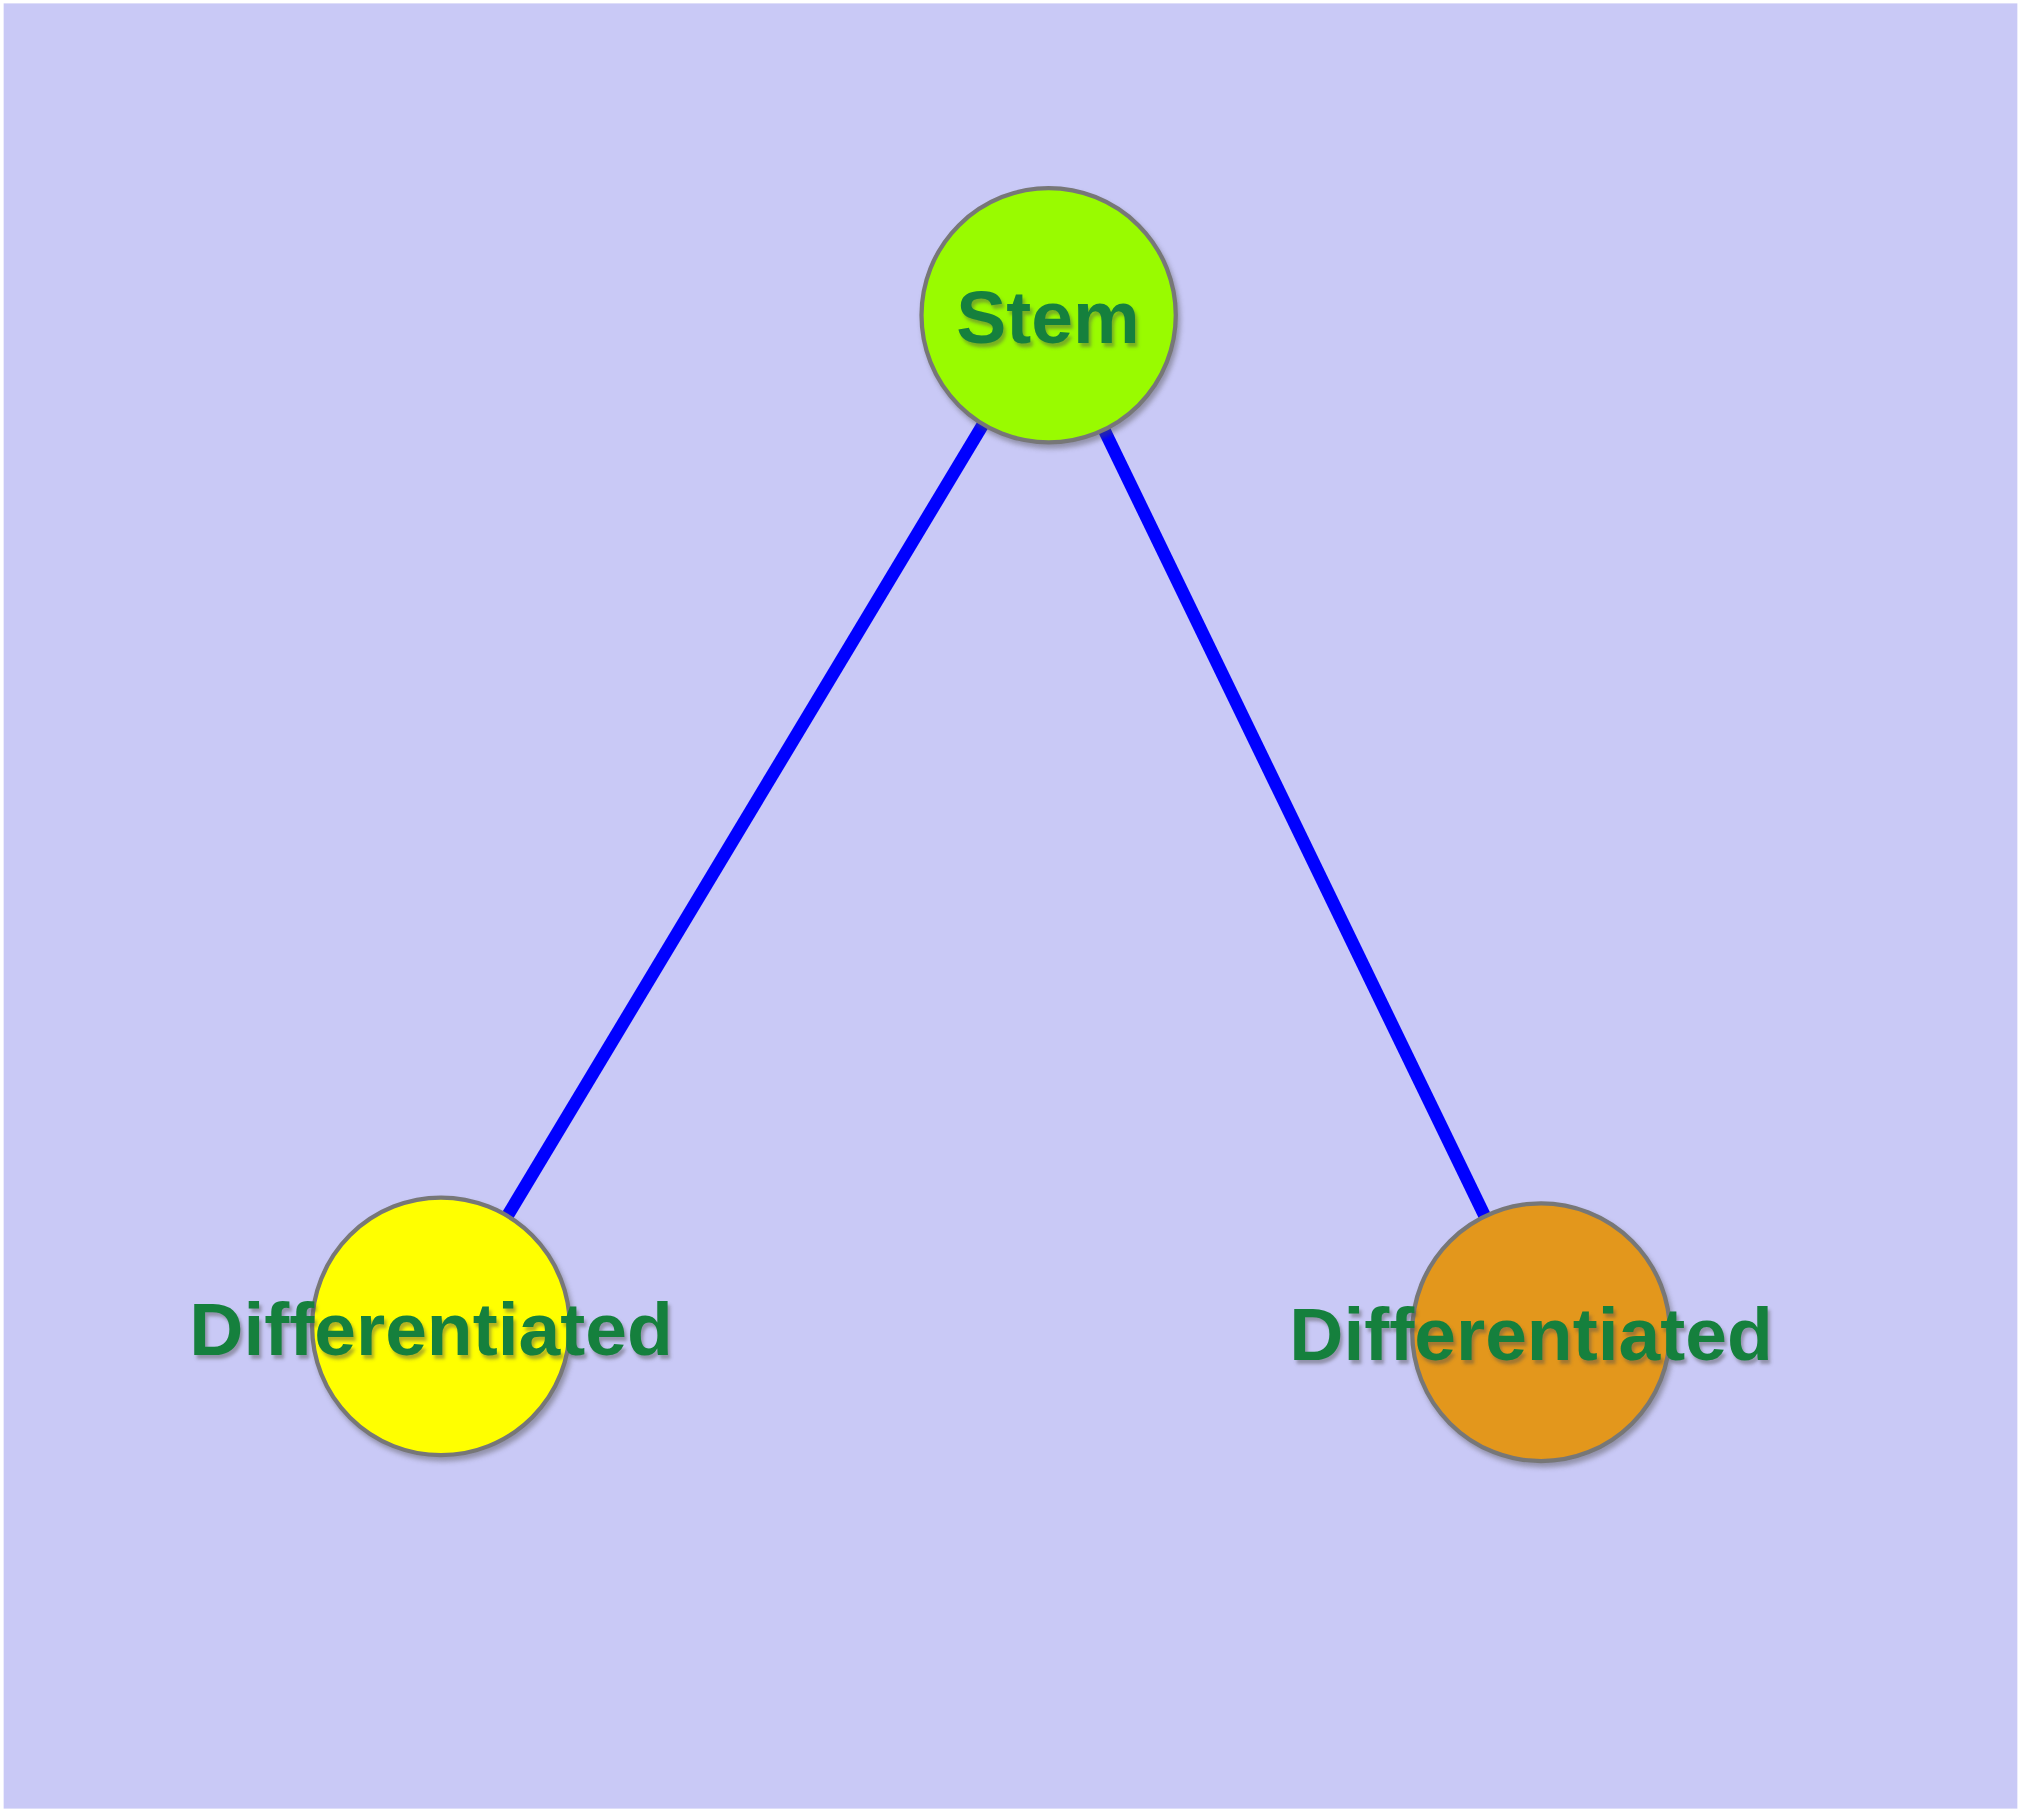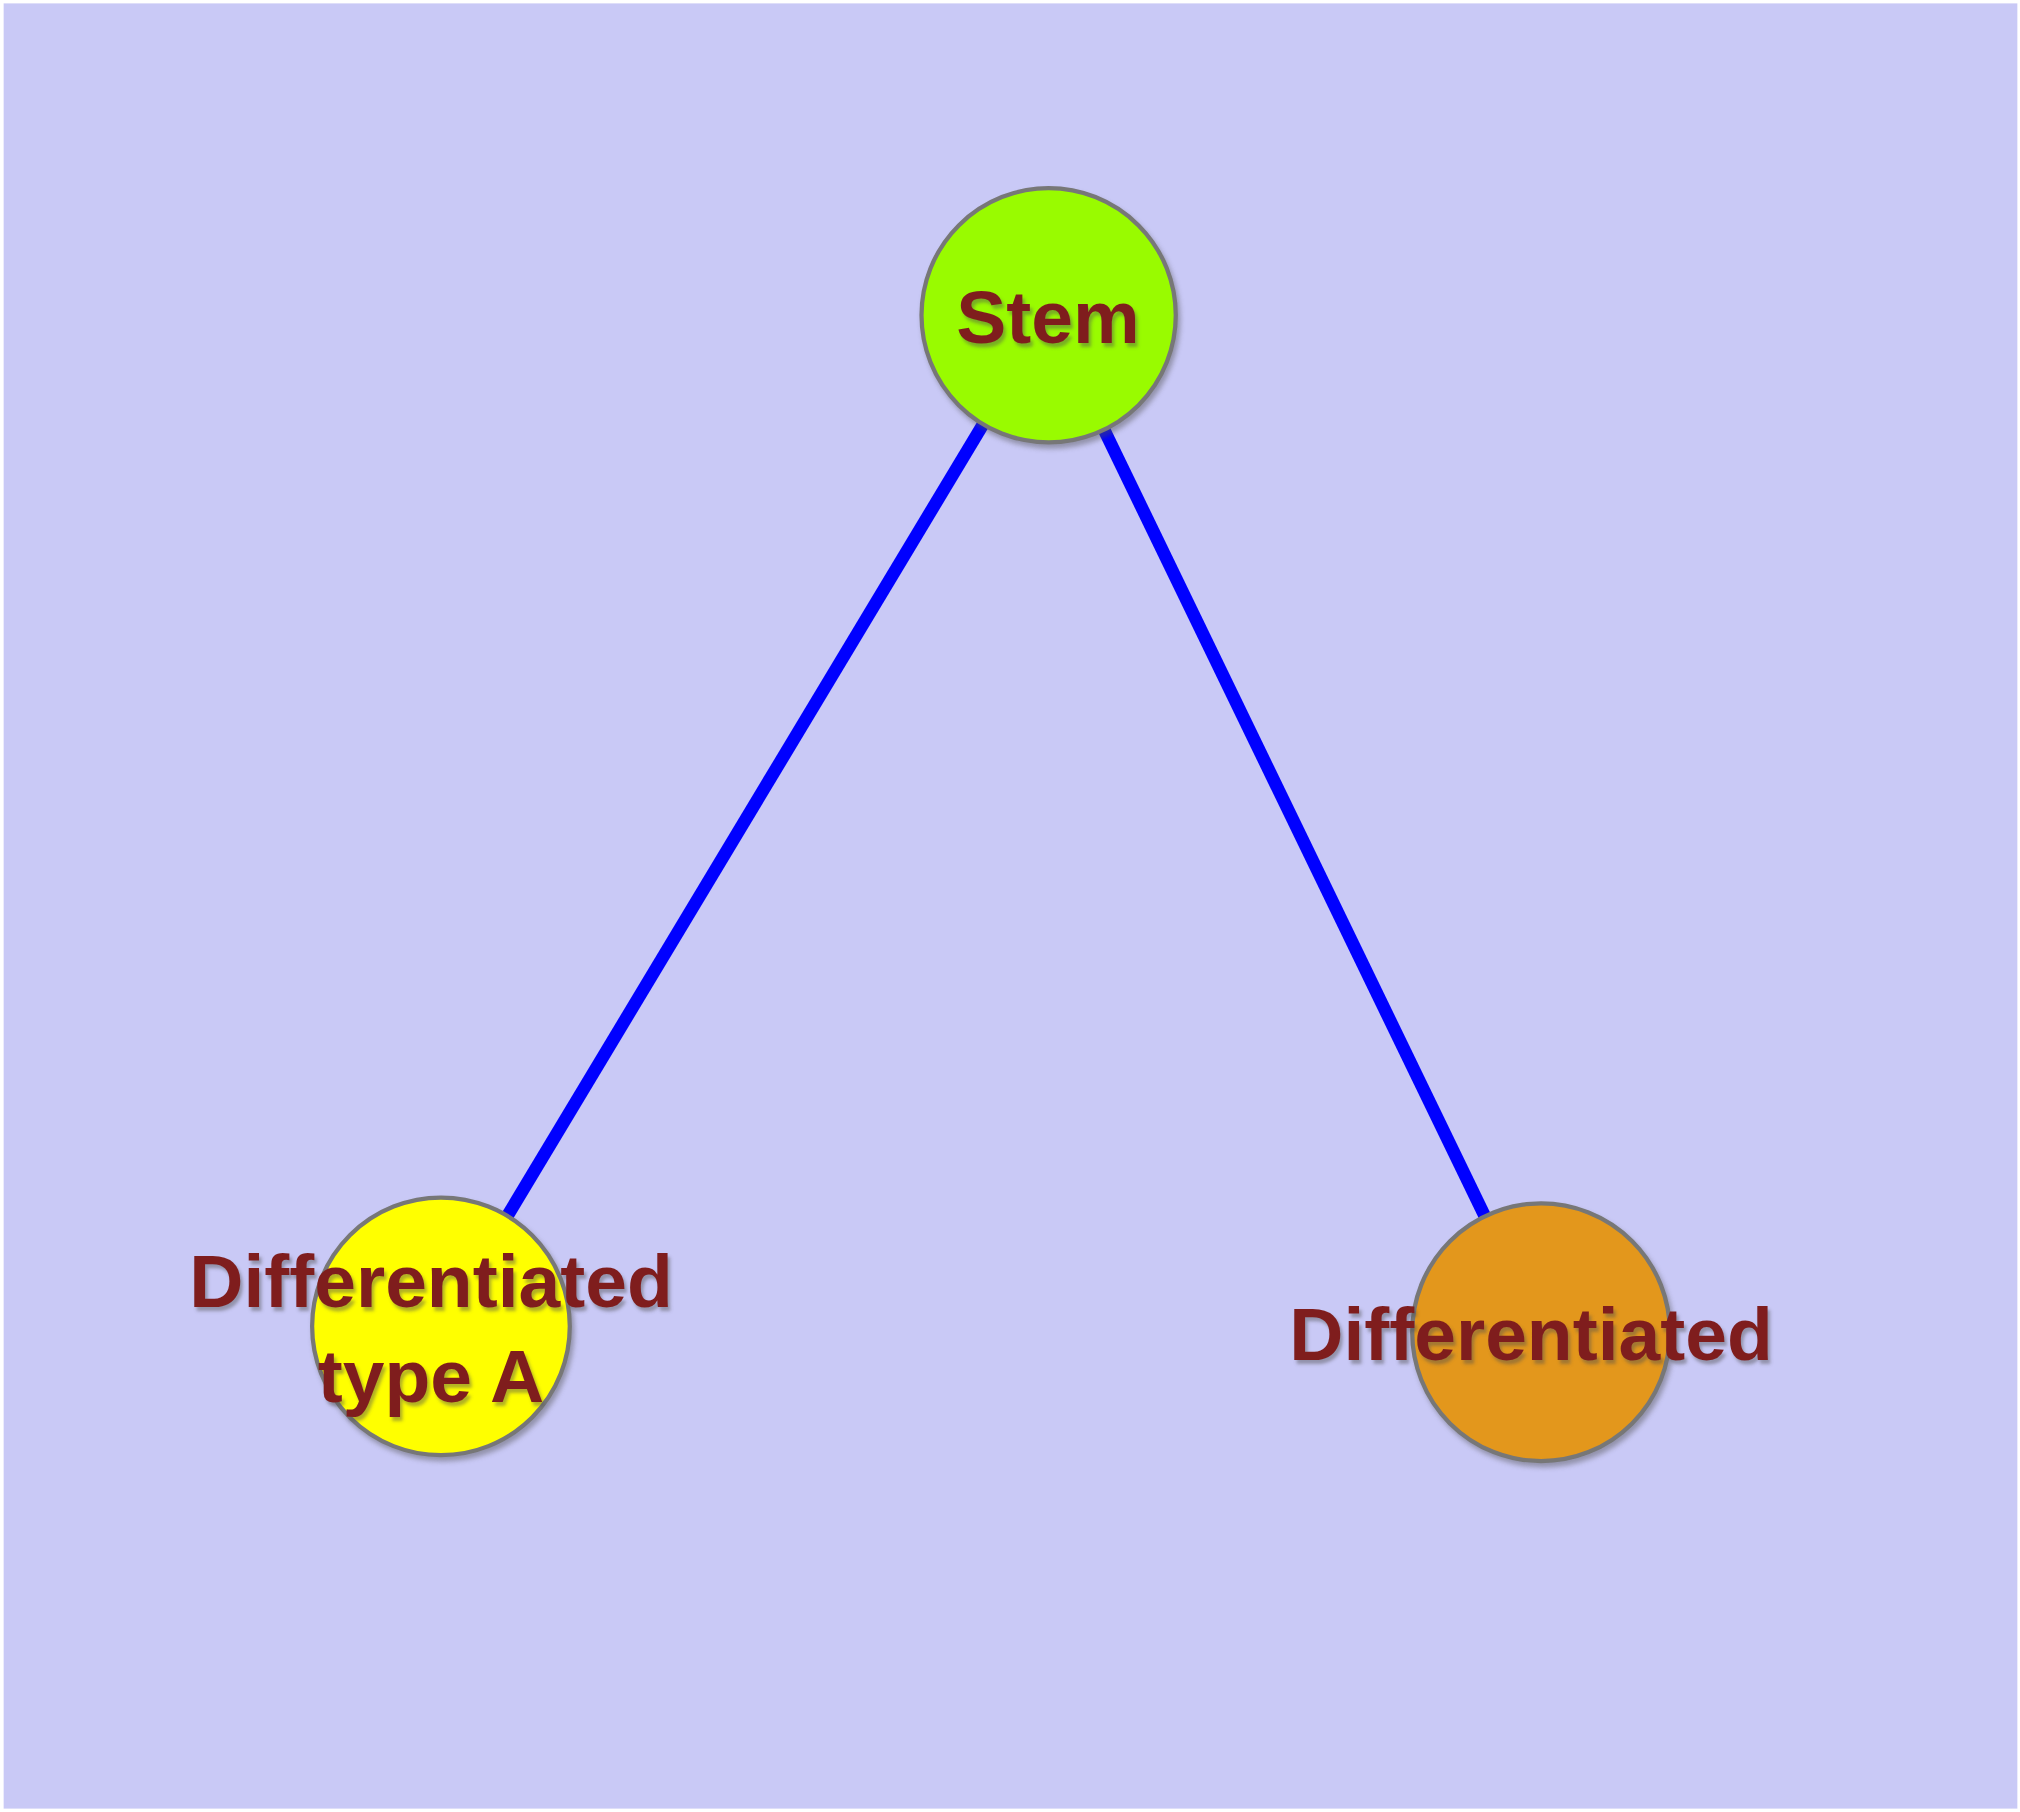--- a/index.html
+++ b/index.html
@@ -30,21 +30,21 @@
     stroke-width: 5;
     filter: drop-shadow(3px 5px 3px rgba(80,80,80,0.45));
   }
   .node-label {
     position: absolute;
     transform: translate(-50%, -50%);
     text-align: center;
     font-weight: 700;
     font-size: 75px;
     line-height: 95px;
-    color: #7f1d1d;
+    color: #15803d;
     white-space: nowrap;
     text-shadow: 2.5px 4.2px 3.4px rgba(80,80,80,0.45);
     pointer-events: none;
   }
   .node-label .label-line {
     display: block;
   }
 </style>
 </head>
 <body>
@@ -62,21 +62,20 @@
 
     <circle class="node-circle" cx="520" cy="1565" r="152" stroke="#777777" fill="#FFFF00"></circle>
 
     <circle class="node-circle" cx="1818" cy="1572" r="152" stroke="#777777" fill="#E3971C"></circle>
   </svg>
 
   <div class="node-label" style="left:1048px; top:317px;">Stem</div>
 
   <div class="node-label" style="left:431px; top:1329px;">
     <span class="label-line">Differentiated</span>
-    <span class="label-line">type A</span>
   </div>
 
   <div class="node-label" style="left:1531px; top:1334px;">
     <span class="label-line">Differentiated</span>
   </div>
 
 </div>
 
 
 </body></html>

